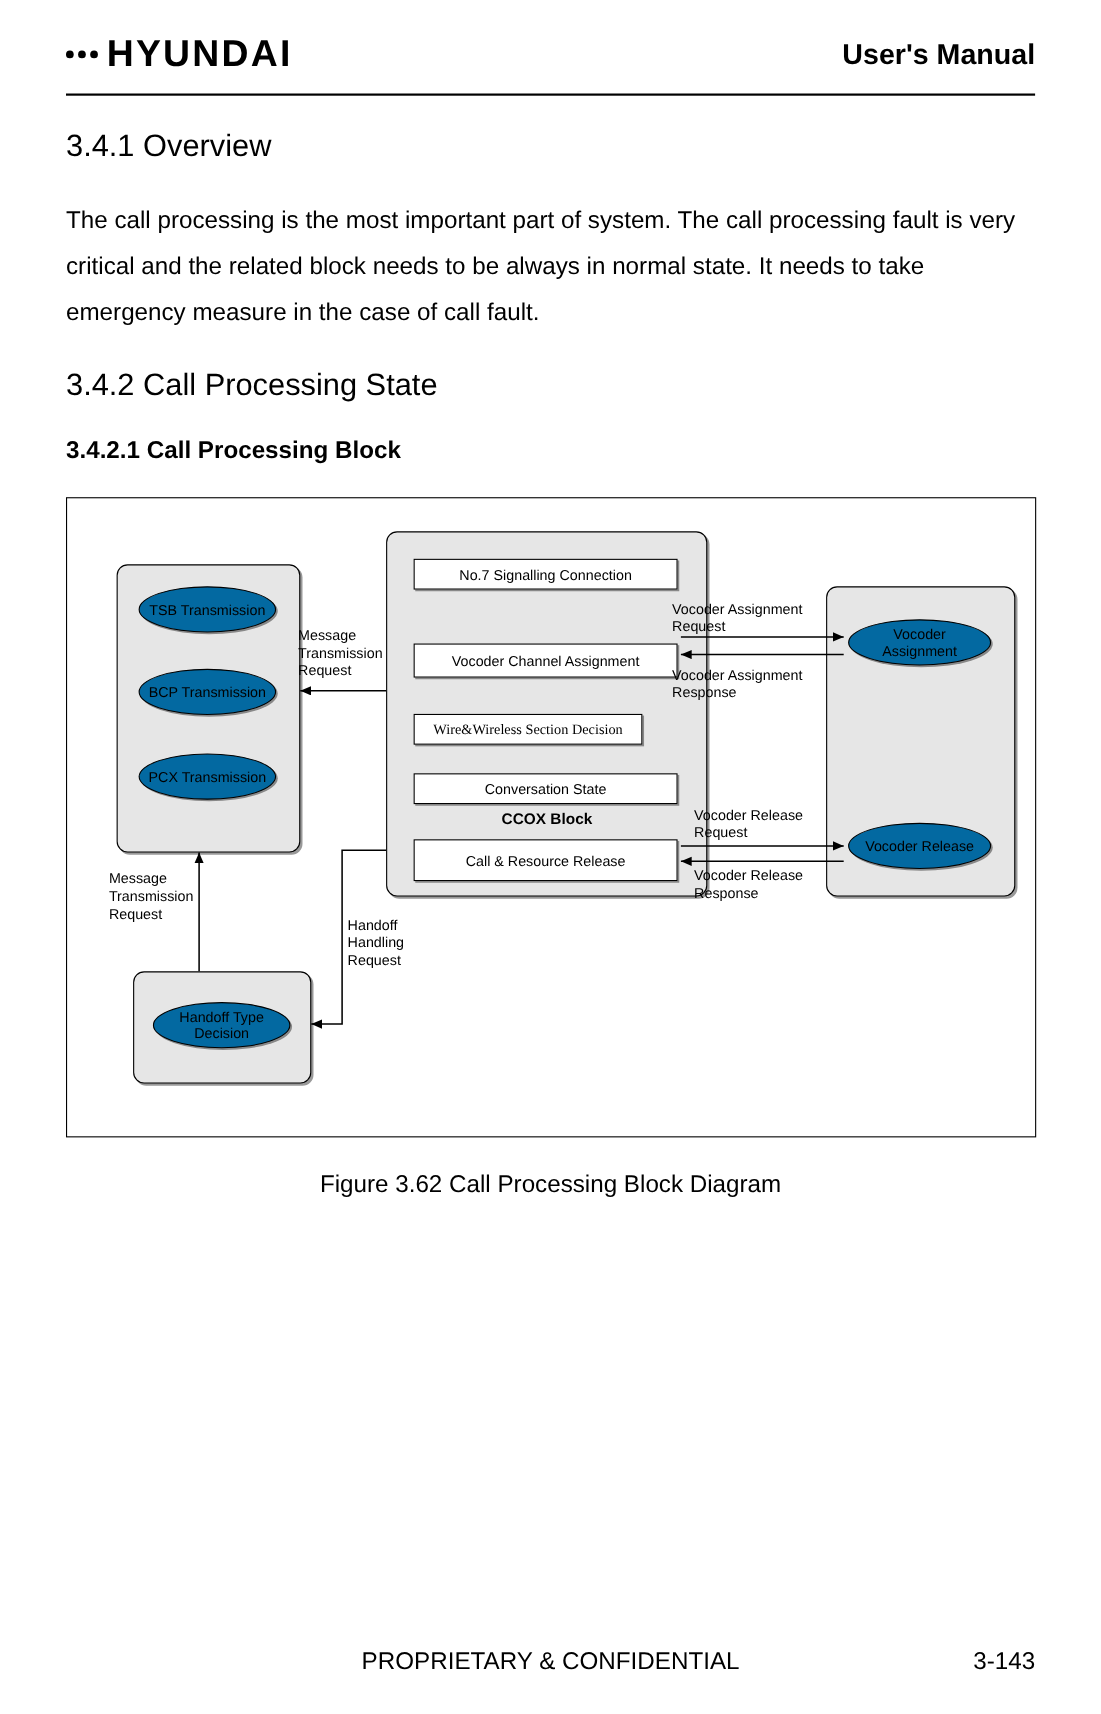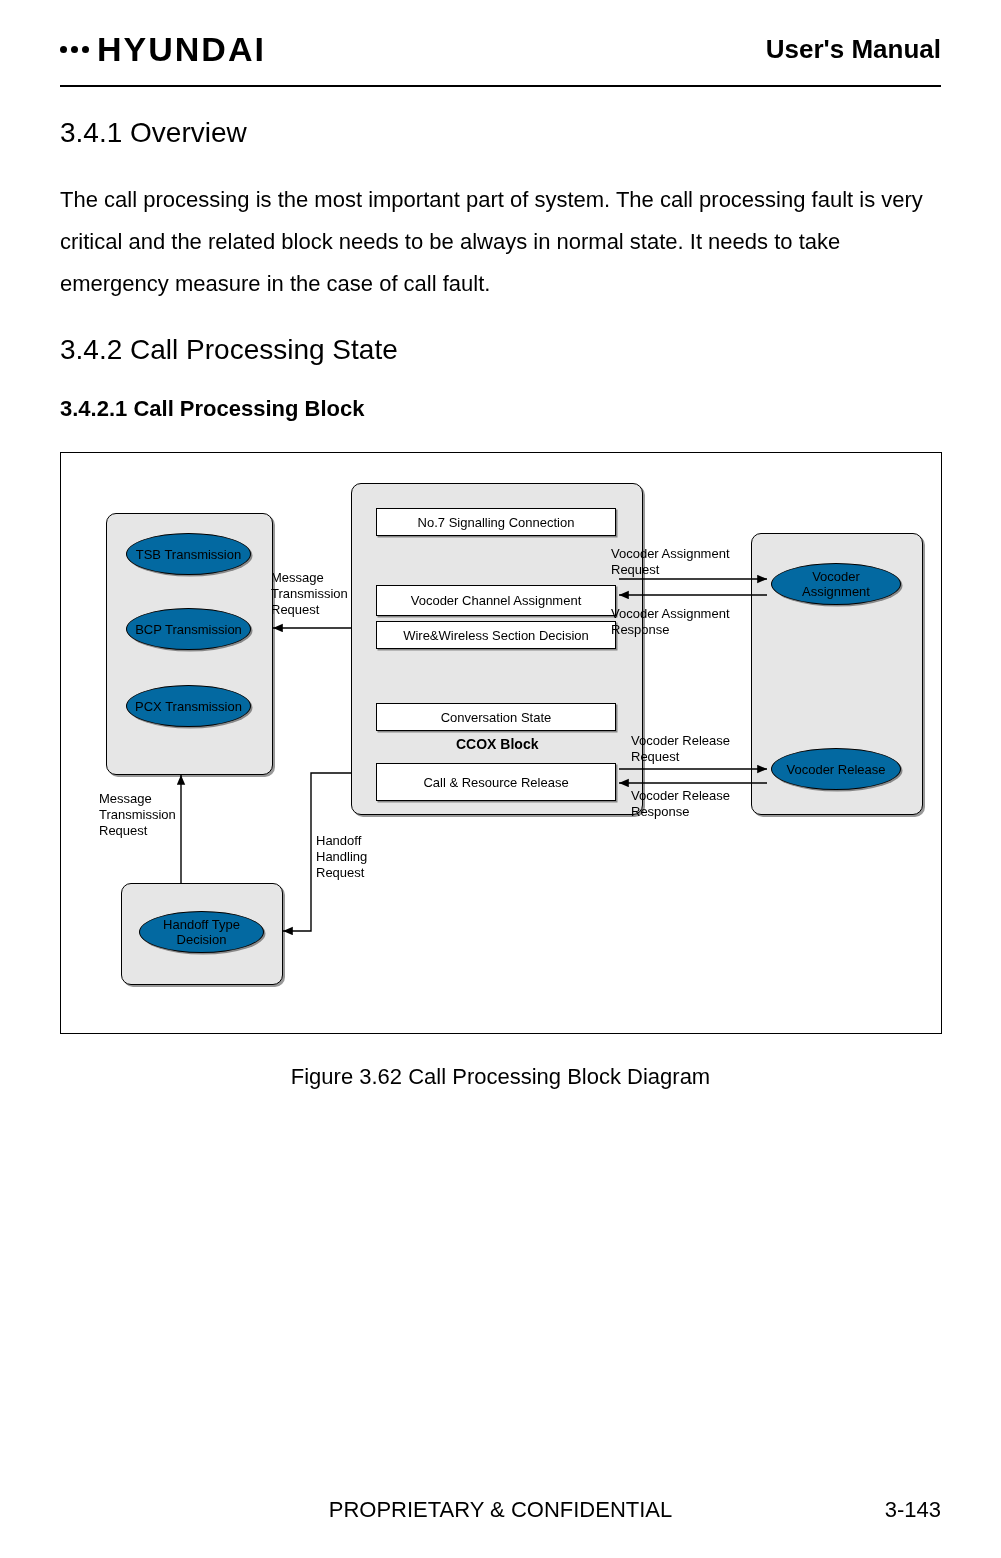--- a/index.html
+++ b/index.html
@@ -181,21 +181,21 @@
       <span>Handoff Type Decision</span>
     </div>
 
     <div class="panel" style="left:290px; top:30px; width:290px; height:330px;"></div>
     <div class="rect" style="left:315px; top:55px; width:240px; height:28px;">
       <span>No.7 Signalling Connection</span>
     </div>
     <div class="rect" style="left:315px; top:132px; width:240px; height:31px;">
       <span>Vocoder Channel Assignment</span>
     </div>
-    <div class="rect" style="left:315px; top:168px; width:240px; height:28px;">
+    <div class="rect" style="left:315px; top:196px; width:208px; height:28px;font-family:Liberation Serif, serif;">
       <span>Wire&amp;Wireless Section Decision</span>
     </div>
     <div class="rect" style="left:315px; top:250px; width:240px; height:28px;">
       <span>Conversation State</span>
     </div>
     <div class="ccox-title" style="left:395px; top:283px;">CCOX Block</div>
     <div class="rect" style="left:315px; top:310px; width:240px; height:38px;">
       <span>Call &amp; Resource Release</span>
     </div>
 

